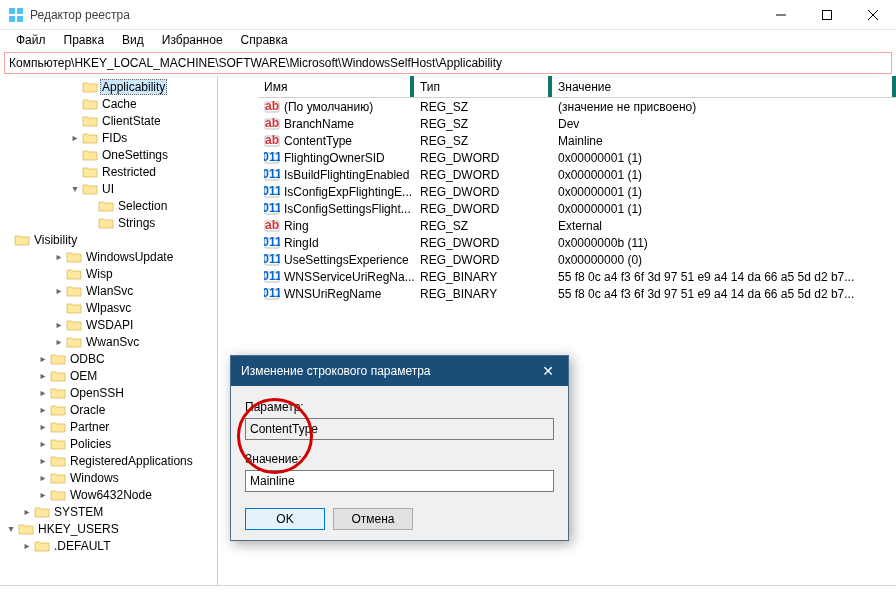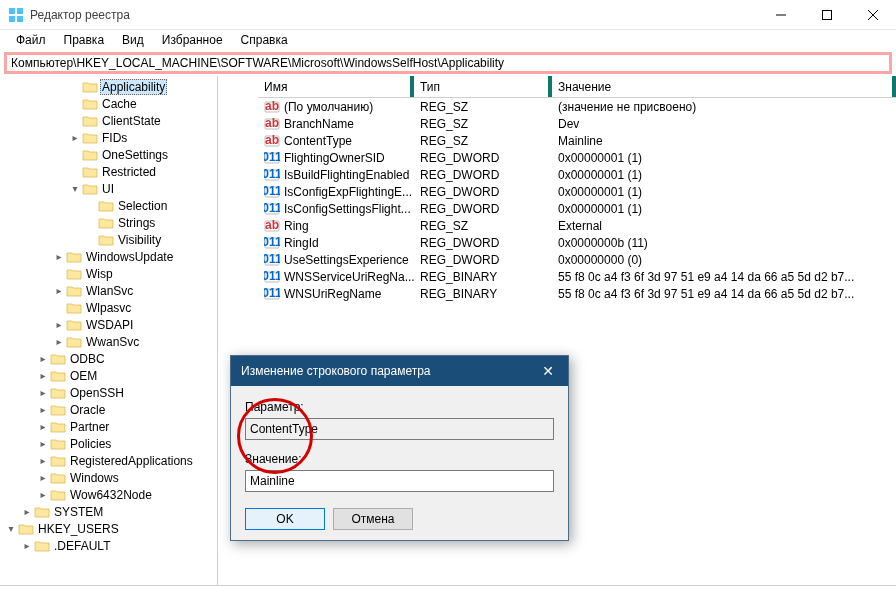--- a/index.html
+++ b/index.html
@@ -7,21 +7,21 @@
 
 .titlebar { height: 30px; background: #fff; display: flex; align-items: center; padding-left: 8px; border-bottom: 1px solid #e5e5e5; }
 .titlebar-icon { width: 16px; height: 16px; margin-right: 6px; }
 .titlebar-title { flex: 1; color: #404040; }
 .titlebar-controls { display: flex; }
 .titlebar-btn { width: 46px; height: 30px; display: flex; align-items: center; justify-content: center; color: #000; }
 
 .menubar { height: 20px; display: flex; align-items: center; padding-left: 8px; gap: 2px; }
 .menu-item { padding: 2px 8px; cursor: default; }
 
-.addressbar { height: 22px; border: 3px solid #fca5a5; margin: 2px 4px; padding: 2px 4px; display: flex; align-items: center; background: #fff; }
+.addressbar { height: 22px; border: 1px solid #fca5a5; margin: 2px 4px; padding: 2px 4px; display: flex; align-items: center; background: #fff; }
 
 .content { display: flex; height: calc(603px - 30px - 20px - 26px - 18px); gap: 40px; }
 
 .tree-panel { width: 218px; border-right: 1px solid #d0d0d0; overflow: auto; padding: 2px 0; position:relative; }
 .tree-node { display: flex; align-items: center; height: 17px; white-space: nowrap; cursor: default; }
 .tree-expander { width: 14px; display: inline-flex; justify-content: center; color: #666; font-size: 10px; }
 .tree-expander.hidden { visibility: hidden; }
 .tree-folder { width: 16px; height: 14px; display: inline-flex; align-items: center; justify-content: center; margin-right: 2px; }
 .tree-label { padding: 0 2px; }
 .tree-label.selected { background: #cce8ff; border: 1px dotted #666; padding: 0 1px; }
@@ -171,21 +171,21 @@
       </div>
       <div class="tree-node" style="padding-left: 84px; text-align: center;">
         <span class="tree-expander hidden"></span>
         <span class="tree-folder">
           <svg width="16" height="14" viewBox="0 0 16 14">
             <path d="M1 3 L1 12 L15 12 L15 4 L7 4 L6 3 Z" fill="#ffe79e" stroke="#d9b34b" stroke-width="0.7"></path>
           </svg>
         </span>
         <span class="tree-label">Strings</span>
       </div>
-      <div class="tree-node" style="padding-left: 84px;">
+      <div class="tree-node" style="">
         <span class="tree-expander hidden"></span>
         <span class="tree-folder">
           <svg width="16" height="14" viewBox="0 0 16 14">
             <path d="M1 3 L1 12 L15 12 L15 4 L7 4 L6 3 Z" fill="#ffe79e" stroke="#d9b34b" stroke-width="0.7"></path>
           </svg>
         </span>
         <span class="tree-label">Visibility</span>
       </div>
       <div class="tree-node" style="padding-left: 52px;">
         <span class="tree-expander">▸</span>

